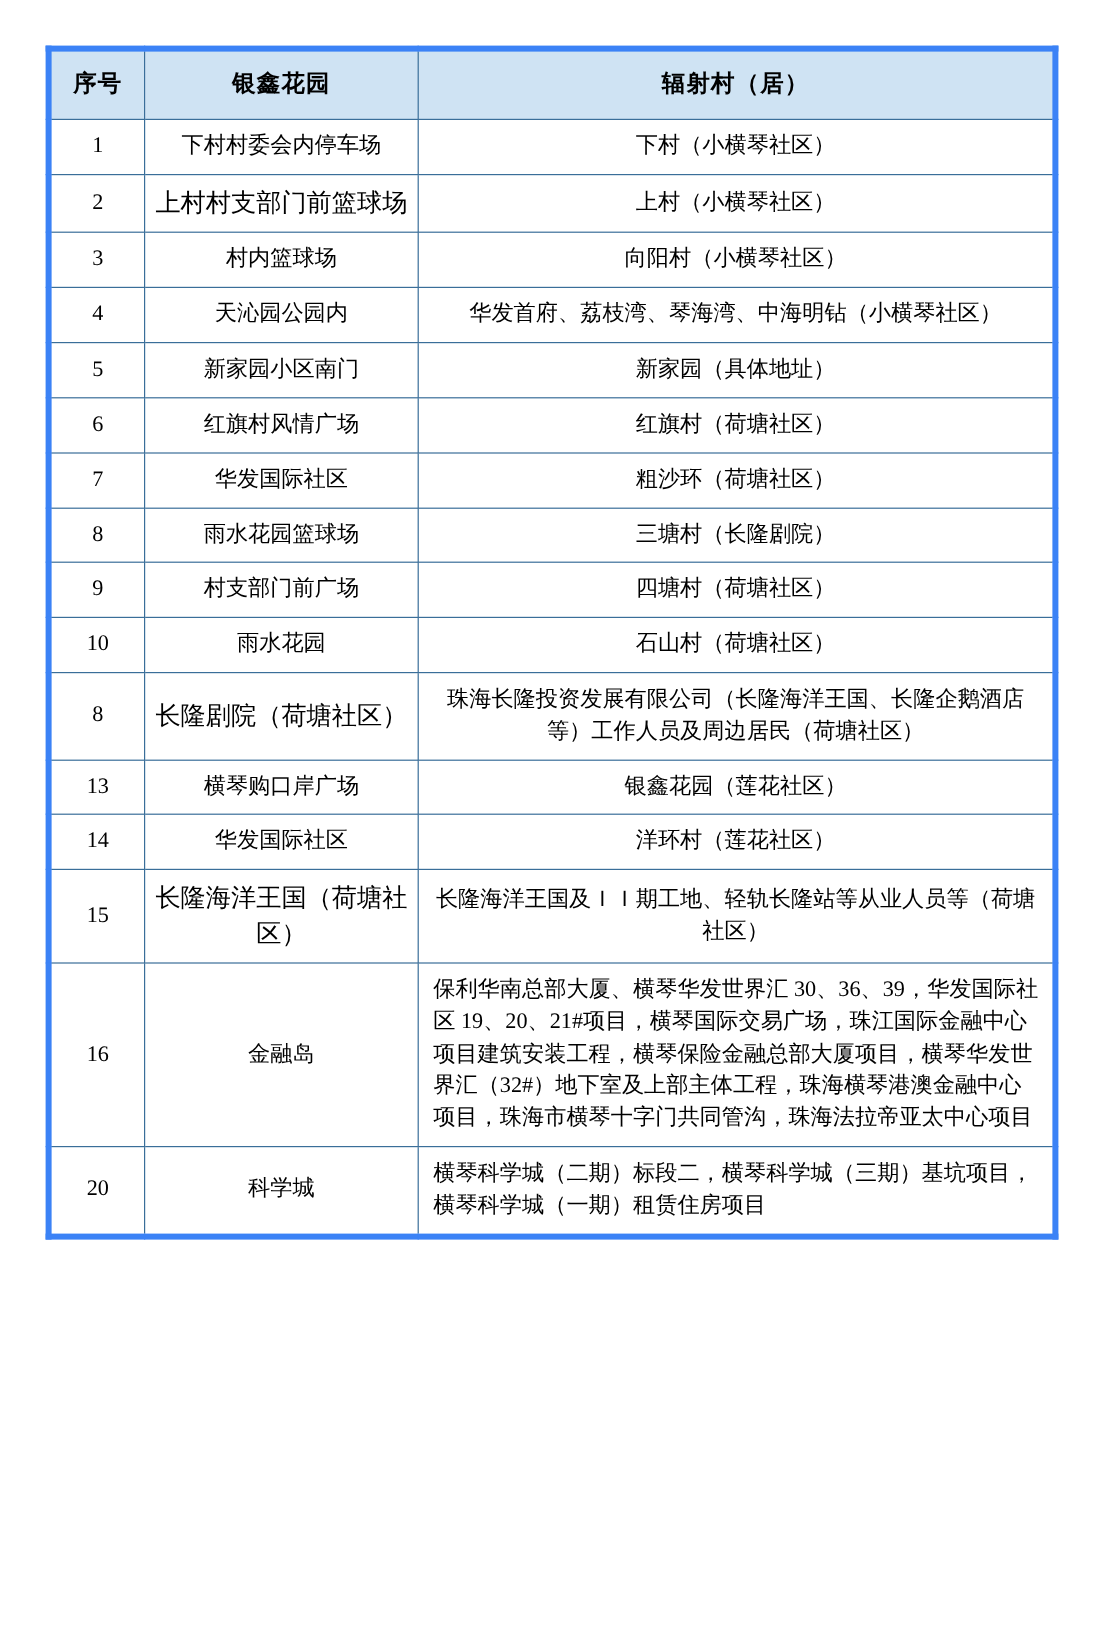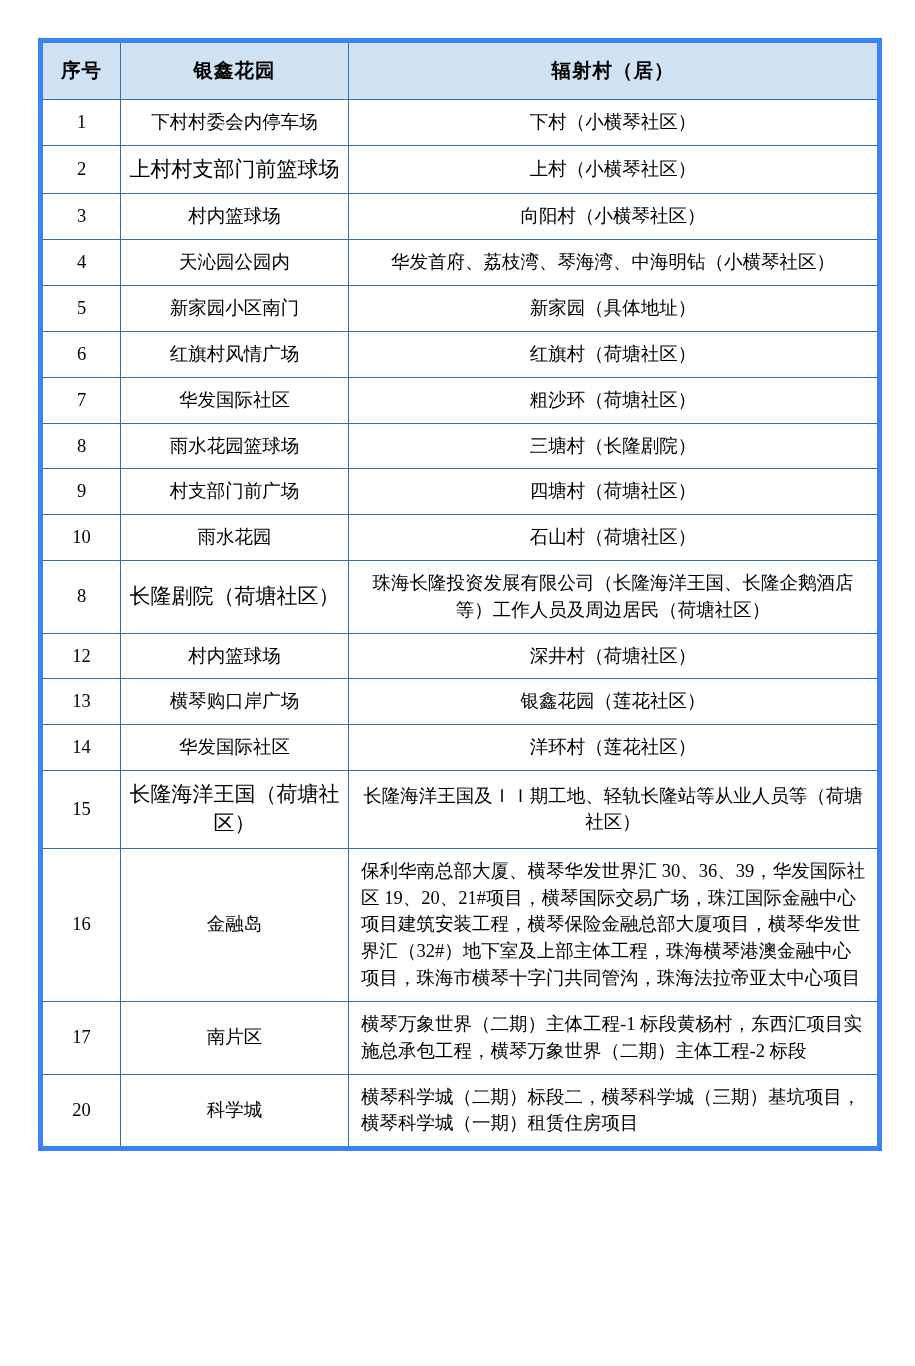--- a/index.html
+++ b/index.html
@@ -135,49 +135,39 @@
           <td class="idx">10</td>
           <td class="addr">雨水花园</td>
           <td class="village">石山村（荷塘社区）</td>
         </tr>
         <tr>
           <td class="idx">8</td>
           <td class="addr tight">长隆剧院（荷塘社区）</td>
           <td class="village">珠海长隆投资发展有限公司（长隆海洋王国、长隆企鹅酒店等）工作人员及周边居民（荷塘社区）</td>
         </tr>
         <tr>
-          <td class="idx">12</td>
-          <td class="addr">村内篮球场</td>
-          <td class="village">深井村（荷塘社区）</td>
-        </tr>
-        <tr>
           <td class="idx">13</td>
           <td class="addr">横琴购口岸广场</td>
           <td class="village">银鑫花园（莲花社区）</td>
         </tr>
         <tr>
           <td class="idx">14</td>
           <td class="addr">华发国际社区</td>
           <td class="village">洋环村（莲花社区）</td>
         </tr>
         <tr>
           <td class="idx">15</td>
           <td class="addr tight">长隆海洋王国（荷塘社区）</td>
           <td class="village">长隆海洋王国及ＩＩ期工地、轻轨长隆站等从业人员等（荷塘社区）</td>
         </tr>
         <tr>
           <td class="idx">16</td>
           <td class="addr">金融岛</td>
           <td class="village left">保利华南总部大厦、横琴华发世界汇 30、36、39，华发国际社区 19、20、21#项目，横琴国际交易广场，珠江国际金融中心项目建筑安装工程，横琴保险金融总部大厦项目，横琴华发世界汇（32#）地下室及上部主体工程，珠海横琴港澳金融中心项目，珠海市横琴十字门共同管沟，珠海法拉帝亚太中心项目</td>
         </tr>
         <tr>
-          <td class="idx">17</td>
-          <td class="addr">南片区</td>
-          <td class="village left">横琴万象世界（二期）主体工程-1 标段黄杨村，东西汇项目实施总承包工程，横琴万象世界（二期）主体工程-2 标段</td>
-        </tr>
-        <tr>
           <td class="idx">20</td>
           <td class="addr">科学城</td>
           <td class="village left">横琴科学城（二期）标段二，横琴科学城（三期）基坑项目，横琴科学城（一期）租赁住房项目</td>
         </tr>
       </tbody>
   </table>
 </div>
 
 </body></html>

